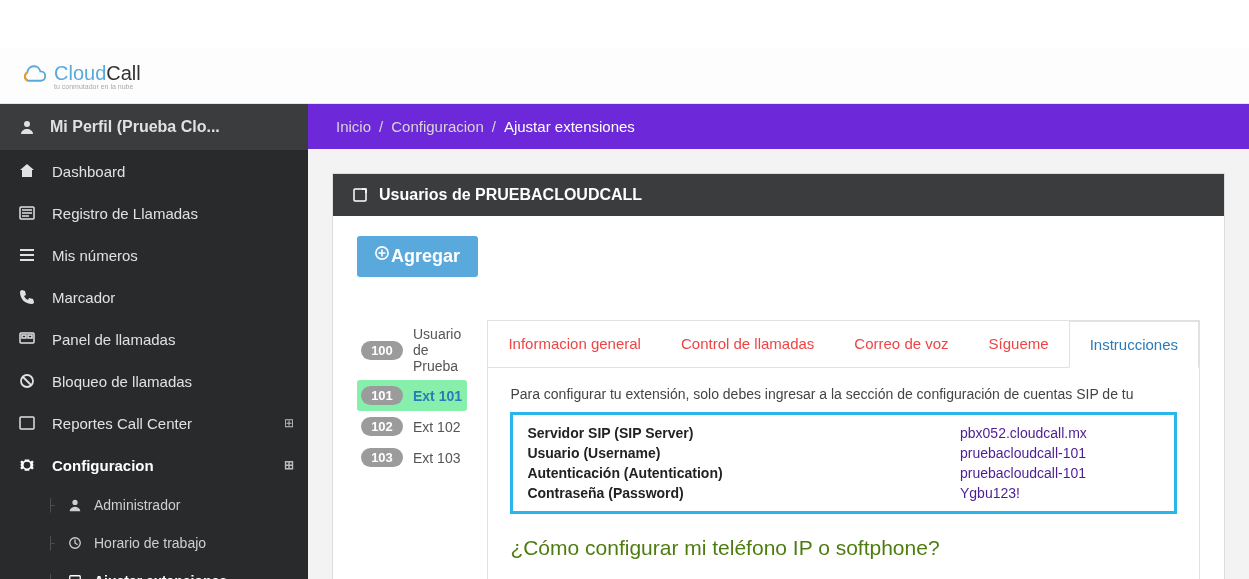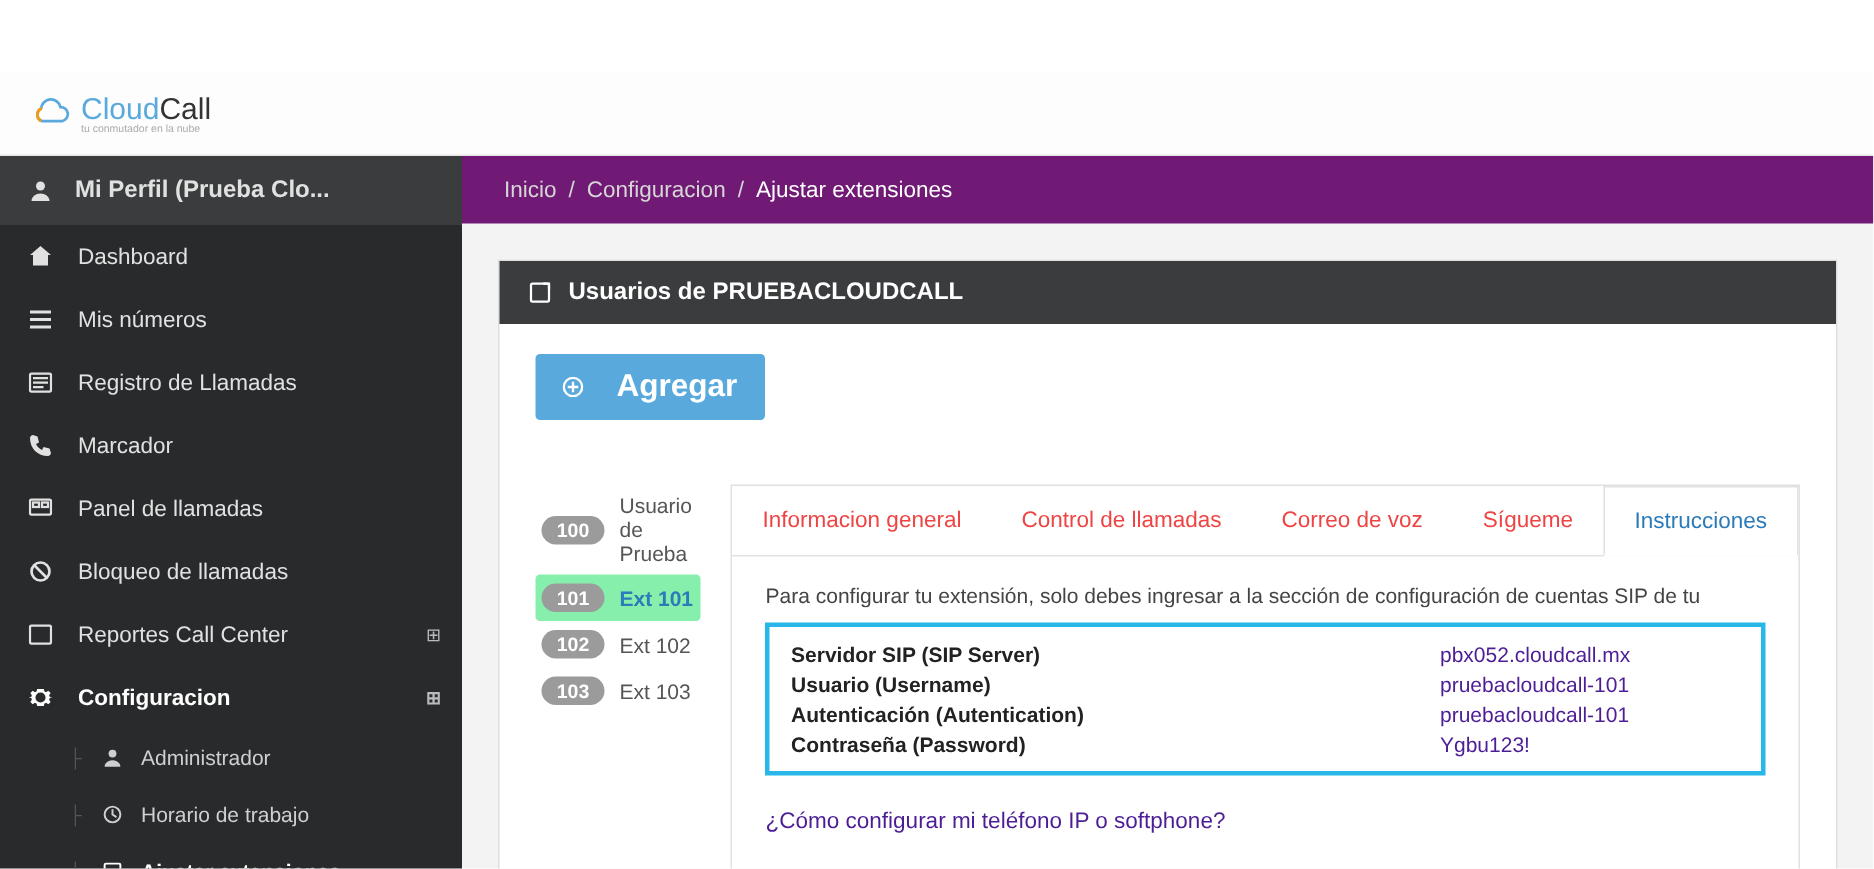--- a/index.html
+++ b/index.html
@@ -24,49 +24,49 @@
   .sidebar .item .expand { position: absolute; right: 14px; font-size: 12px; color: #bbb; }
   .sidebar .sub { padding-left: 40px; }
   .sidebar .sub .subitem { padding: 10px 18px 10px 6px; display: flex; align-items: center; gap: 10px; color: #cfcfcf; cursor: pointer; font-size: 14px; }
   .sidebar .sub .subitem.active { color: #fff; font-weight: 600; }
   .sidebar .tree-glyph { color: #555; font-size: 12px; width: 10px; }
   .icn { width: 18px; height: 18px; display: inline-flex; align-items: center; justify-content: center; flex: 0 0 18px; }
   svg { display: block; }
 
   
   .main { flex: 1; background: #f3f3f3; display: flex; flex-direction: column; overflow: hidden; }
-  .breadcrumb { background: #701a75; color: #d6d6d6; padding: 14px 28px; font-size: 15px; display: flex; gap: 8px; align-items: center; }
+  .breadcrumb { background: #6d28d9; color: #d6d6d6; padding: 14px 28px; font-size: 15px; display: flex; gap: 8px; align-items: center; }
   .breadcrumb a { color: #d6d6d6; text-decoration: none; }
   .breadcrumb .current { color: #fff; }
   .content { padding: 24px; flex: 1; overflow: hidden; }
 
   .panel { border: 1px solid #ddd; background: #fff; }
   .panel-head { background: #3a3c3e; color: #fff; padding: 12px 18px; font-size: 16px; font-weight: 600; display: flex; align-items: center; gap: 10px; }
   .panel-body { padding: 20px 24px; }
 
-  .btn-add { background: #5aa9dd; color: #fff; border: none; padding: 10px 18px; font-size: 21px; border-radius: 3px; cursor: pointer; display: inline-flex; align-items: center; gap: 22px; font-weight: 600; }
+  .btn-add { background: #5aa9dd; color: #fff; border: none; padding: 10px 18px; font-size: 18px; border-radius: 3px; cursor: pointer; display: inline-flex; gap: 2px; font-weight: 600; }
 
   .ext-layout { display: flex; gap: 20px; margin-top: 43px; align-items: flex-start; }
   .ext-list { width: 200px; }
   .ext-item { display: flex; align-items: center; gap: 10px; padding: 6px 4px; cursor: pointer; border-radius: 3px; }
   .ext-item.active { background: #86efac; }
   .ext-badge { background: #9b9b9b; color: #fff; border-radius: 12px; padding: 2px 10px; font-size: 13px; font-weight: 600; min-width: 42px; text-align: center; }
   .ext-label { color: #555; font-size: 14px; }
   .ext-item.active .ext-label { color: #2b7bb9; font-weight: 600; }
 
   .ext-detail { flex: 1; border: 1px solid #e1e1e1; }
   .tabs { display: flex; border-bottom: 1px solid #e1e1e1; }
   .tab { padding: 14px 20px; color: #ef4444; font-size: 15px; cursor: pointer; border-right: 0; white-space: nowrap; }
   .tab.active { color: #2b7bb9; border: 1px solid #e1e1e1; border-bottom: 1px solid #fff; margin-bottom: -1px; background: #fff; }
   .tab-body { padding: 18px 22px 24px; }
   .intro { color: #444; font-size: 14px; margin-bottom: 10px; white-space: nowrap; overflow: hidden; }
   .sip-box { border: 3px solid #29b6e8; padding: 10px 14px; display: grid; grid-template-columns: 1fr 200px; row-gap: 4px; column-gap: 20px; font-size: 14px; }
   .sip-box .k { font-weight: 700; color: #222; }
   .sip-box .v { color: #4c1d95; }
-  .help-link { display: inline-block; margin-top: 22px; color: #4c1d95; font-size: 15px; text-decoration: none; }
+  .help-link { display: inline-block; margin-top: 22px; color: #4d7c0f; font-size: 21px; text-decoration: none; }
 </style>
 </head>
 <body>
 
 <div class="topbar">
   <div class="logo">
     <span class="logo-mark">
       <svg viewBox="0 0 32 22" width="30" height="22">
         <path d="M25 16a5 5 0 0 0-1.2-9.9A7 7 0 0 0 10 7a5 5 0 0 0 .5 9H25z" fill="none" stroke="#5aa9dd" stroke-width="2"></path>
         <path d="M10 16a5 5 0 0 1 .5-9" fill="none" stroke="#f39c12" stroke-width="2"></path>
@@ -96,33 +96,33 @@
       <span class="icn">
           <svg viewBox="0 0 16 16" width="16" height="16" fill="#e1e1e1">
             <path d="M8 1l7 6h-2v7H3V7H1z"></path>
           </svg>
         </span>
       <span>Dashboard</span>
     </div>
     <div class="item">
       <span class="icn">
           <svg viewBox="0 0 16 16" width="16" height="16" fill="#e1e1e1">
-            <path d="M1 3h14M1 8h14M1 13h14" stroke="#e1e1e1" stroke-width="2"></path>
-          </svg>
-        </span>
-      <span>Mis números</span>
-    </div>
-    <div class="item">
-      <span class="icn">
-          <svg viewBox="0 0 16 16" width="16" height="16" fill="#e1e1e1">
             <rect x="1" y="2" width="14" height="12" rx="1" fill="none" stroke="#e1e1e1" stroke-width="1.5"></rect>
             <path d="M3 5h10M3 8h10M3 11h7" stroke="#e1e1e1" stroke-width="1.5"></path>
           </svg>
         </span>
       <span>Registro de Llamadas</span>
+    </div>
+    <div class="item">
+      <span class="icn">
+          <svg viewBox="0 0 16 16" width="16" height="16" fill="#e1e1e1">
+            <path d="M1 3h14M1 8h14M1 13h14" stroke="#e1e1e1" stroke-width="2"></path>
+          </svg>
+        </span>
+      <span>Mis números</span>
     </div>
     <div class="item">
       <span class="icn">
           <svg viewBox="0 0 16 16" width="16" height="16" fill="#e1e1e1">
             <path d="M3 1l3 1 1 4-2 1c1 2 2 3 4 4l1-2 4 1 1 3c0 1-1 2-2 2C6 15 1 10 1 3c0-1 1-2 2-2z"></path>
           </svg>
         </span>
       <span>Marcador</span>
     </div>
     <div class="item">

